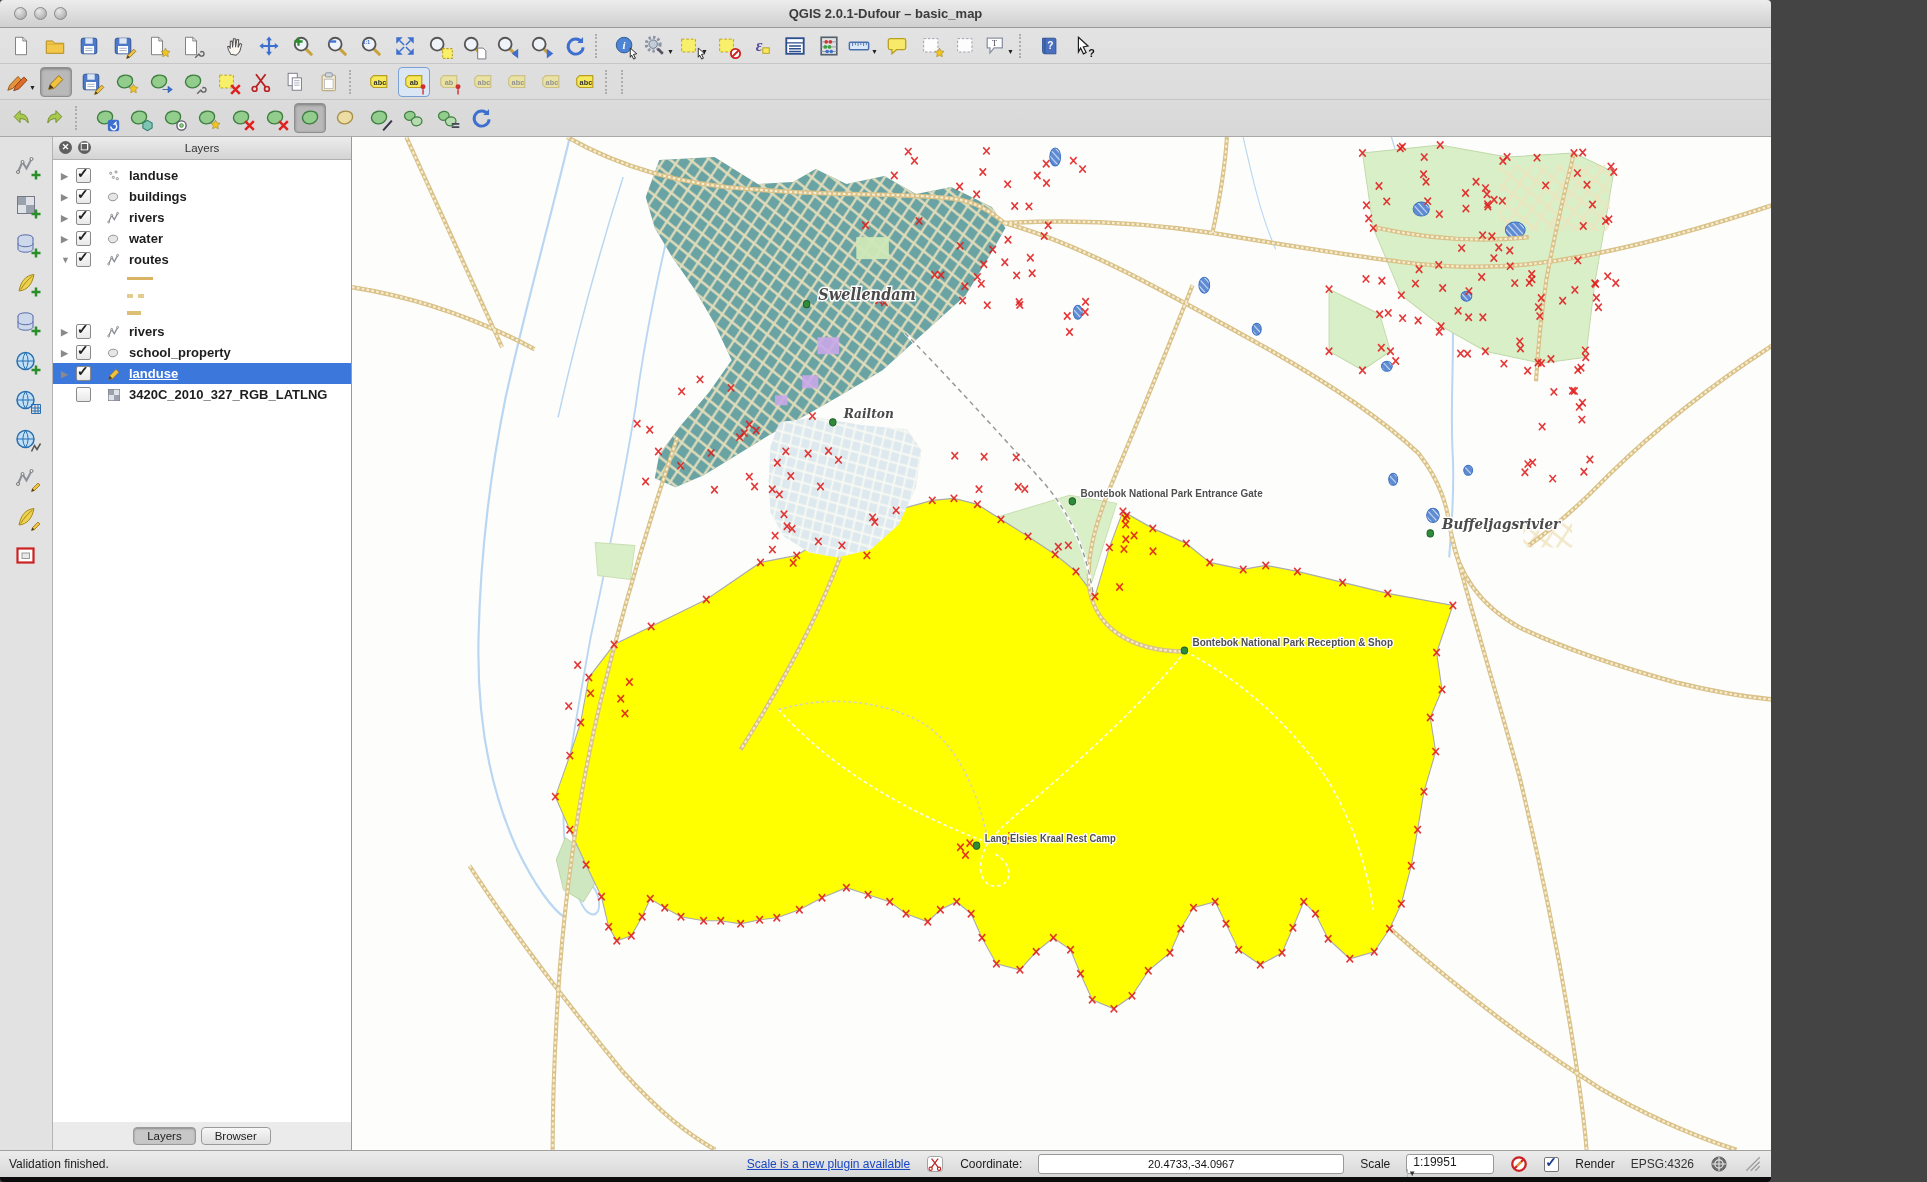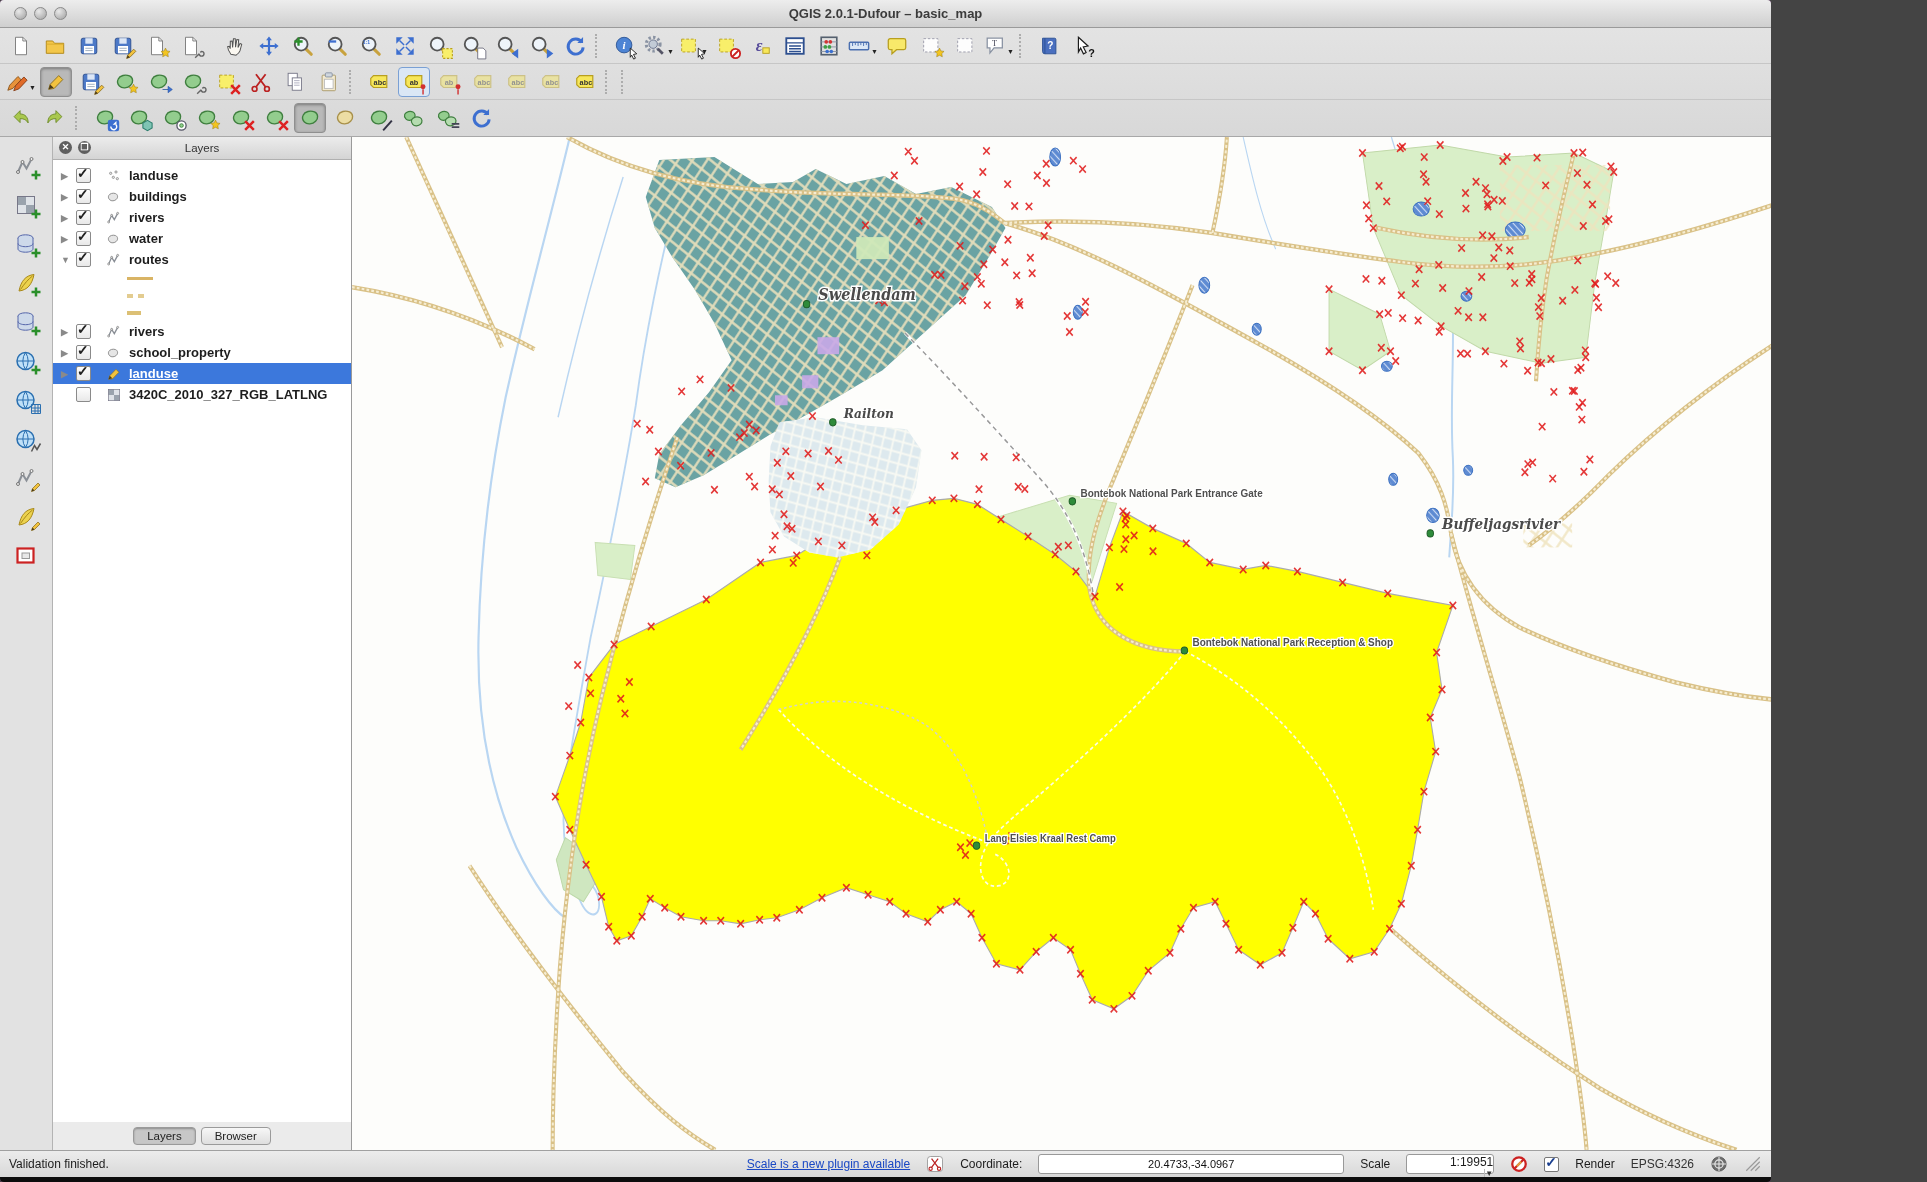--- a/index.html
+++ b/index.html
@@ -54,21 +54,21 @@
   #map{flex:1 1 auto;position:relative;background:#fdfdfb;min-width:0;}
   #mapsvg{position:absolute;inset:0;width:100%;height:100%;}
   .lbl-town{font-family:"DejaVu Serif",serif;font-style:italic;fill:#4a4a4a;stroke:#ffffff;stroke-width:3px;paint-order:stroke;font-weight:bold;}
   .lbl-poi{font-family:"Liberation Sans",sans-serif;fill:#4f4f4f;stroke:#ffffff;stroke-width:2.6px;paint-order:stroke;font-weight:bold;}
   
   #statusbar{flex:0 0 26px;background:linear-gradient(#ececec,#d8d8d8);border-top:1px solid #a0a0a0;display:flex;align-items:center;font-size:12px;color:#1c1c1c;padding:0 9px;gap:16px;}
   #statusmsg{flex:0 0 auto;}
   #statusspace{flex:1 1 auto;}
   #pluginlink{color:#1a48c4;text-decoration:underline;}
   #coordinput{width:300px;height:16px;text-align:center;font-size:11px;font-family:"Liberation Sans",sans-serif;border:1px solid #999;border-radius:3px;background:#fff;color:#111;}
-  #scalecombo{width:86px;height:18px;background:#fff;border:1px solid #999;border-radius:3px;display:flex;align-items:flex-end;font-size:12px;flex-direction:column;}
+  #scalecombo{width:86px;height:18px;background:#fff;border:1px solid #999;border-radius:3px;display:flex;align-items:flex-start;font-size:12px;flex-direction:column;}
   #scaleval{flex:1 1 auto;padding-left:6px;}
   #scaledd{flex:0 0 14px;font-size:8px;color:#333;text-align:center;border-left:1px solid #bbb;}
   .sb-ic{width:18px;height:18px;flex:0 0 18px;}
   #renderbox{width:13px;height:13px;border:1px solid #777;border-radius:2px;background:#fff;position:relative;flex:0 0 13px;}
   #renderbox::after{content:"✓";position:absolute;left:0;top:-4px;font-size:14px;color:#1a3f8f;font-weight:bold;}
   #epsg{color:#333;}
   #blackbar{flex:0 0 5px;background:#0c0c0c;}
 </style>
 </head>
 <body>

